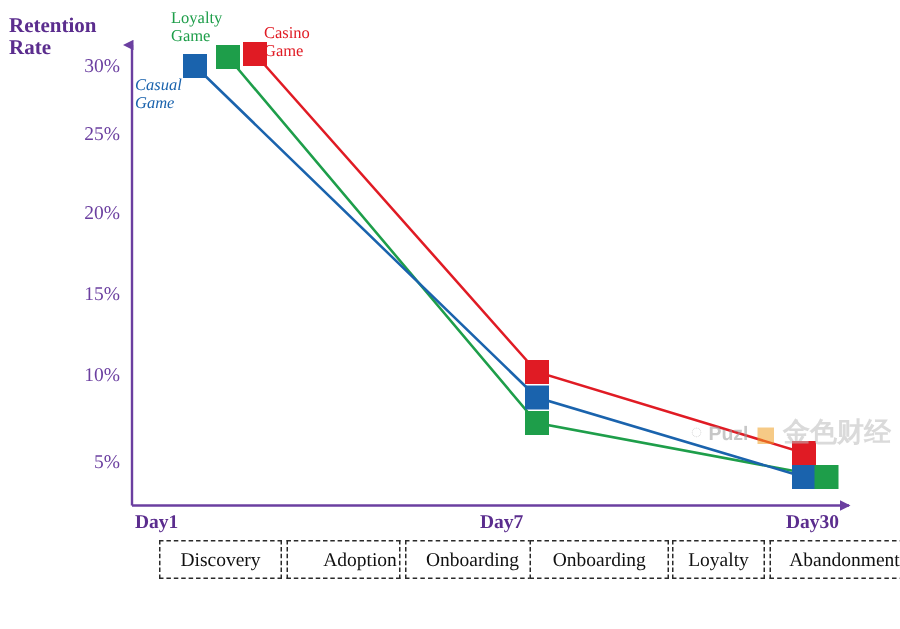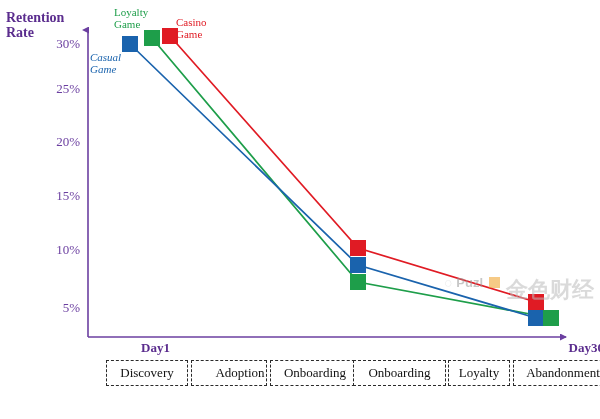--- a/index.html
+++ b/index.html
@@ -34,21 +34,21 @@
     white-space:nowrap;
   }
 
   
   .xtick{
     position:absolute;
     font-family:"Liberation Serif", serif;
     font-weight:bold;
     font-size:13px;
     color:#5b2d8e;
-    text-align:right;
+    text-align:left;
     white-space:nowrap;
   }
 
   
   .series-label{
     position:absolute;
     font-family:"Liberation Serif", serif;
     font-size:11px;
     line-height:12px;
     white-space:nowrap;
@@ -74,57 +74,59 @@
     box-sizing:border-box;
     white-space:nowrap;
   }
 
   
   .watermark{
     position:absolute;
     right:6px;bottom:2px;
     height:26px;
     display:flex;
+    align-items:center;
     gap:5px;
     opacity:.55;
   }
   .wm-cloud{
     font-size:13px;color:#b8b8b8;letter-spacing:-1px;
   }
   .wm-puzzle{
     font-family:"Liberation Sans", sans-serif;
     font-size:13px;font-weight:bold;color:#9a9a9a;letter-spacing:0px;
   }
   .wm-sq{
     display:inline-block;width:11px;height:11px;background:#f0a024;
     position:relative;top:2px;margin:0 1px;
   }
   .wm-cn{
     font-family:"Liberation Sans", sans-serif;
-    font-size:22px;font-weight:bold;color:#bdbdbd;letter-spacing:0px;
+    font-size:18px;font-weight:bold;color:#bdbdbd;letter-spacing:0px;
   }
 </style>
 </head>
 <body>
 
 <div id="stage">
 
   <div class="axis-title" style="left:6px;top:10px;">
     <div>Retention</div>
     <div>Rate</div>
   </div>
 
   <div class="ytick" style="left:40px;top:36px;">30%</div>
   <div class="ytick" style="left:40px;top:81px;">25%</div>
   <div class="ytick" style="left:40px;top:134px;">20%</div>
   <div class="ytick" style="left:40px;top:188px;">15%</div>
   <div class="ytick" style="left:40px;top:242px;">10%</div>
   <div class="ytick" style="left:40px;top:300px;">5%</div>
 
   <div class="xtick" style="left:90px;top:340px;width:80px;">Day1</div>
+  <div class="xtick" style="left:320px;top:340px;width:80px;">Day7</div>
   <div class="xtick" style="left:524px;top:340px;width:80px;">Day30</div>
 
   <svg width="600" height="419" style="position:absolute;left:0;top:0;">
 
     <defs>
       <marker id="arrUp" markerWidth="7" markerHeight="7" refX="3.5" refY="6" orient="auto" markerUnits="userSpaceOnUse">
         <path d="M3.5,0 L7,7 L0,7 Z" fill="#6b3fa0"></path>
       </marker>
       <marker id="arrRight" markerWidth="7" markerHeight="7" refX="6" refY="3.5" orient="auto" markerUnits="userSpaceOnUse">
         <path d="M0,0 L7,3.5 L0,7 Z" fill="#6b3fa0"></path>

